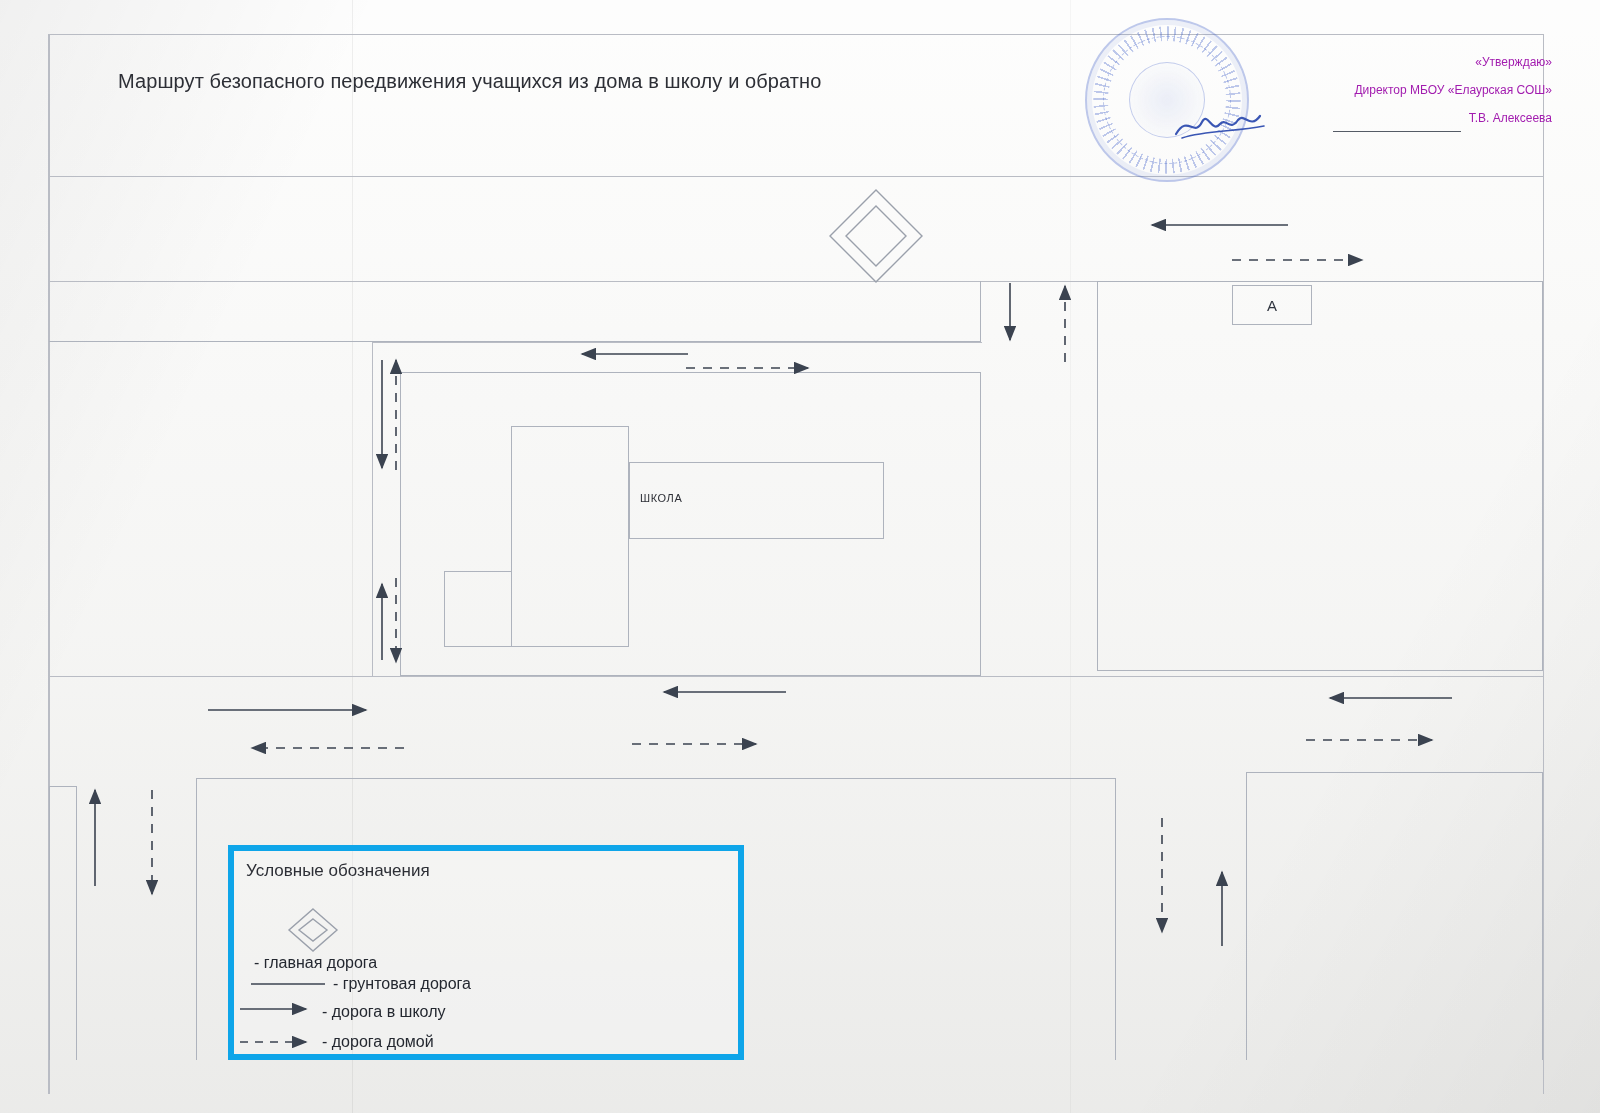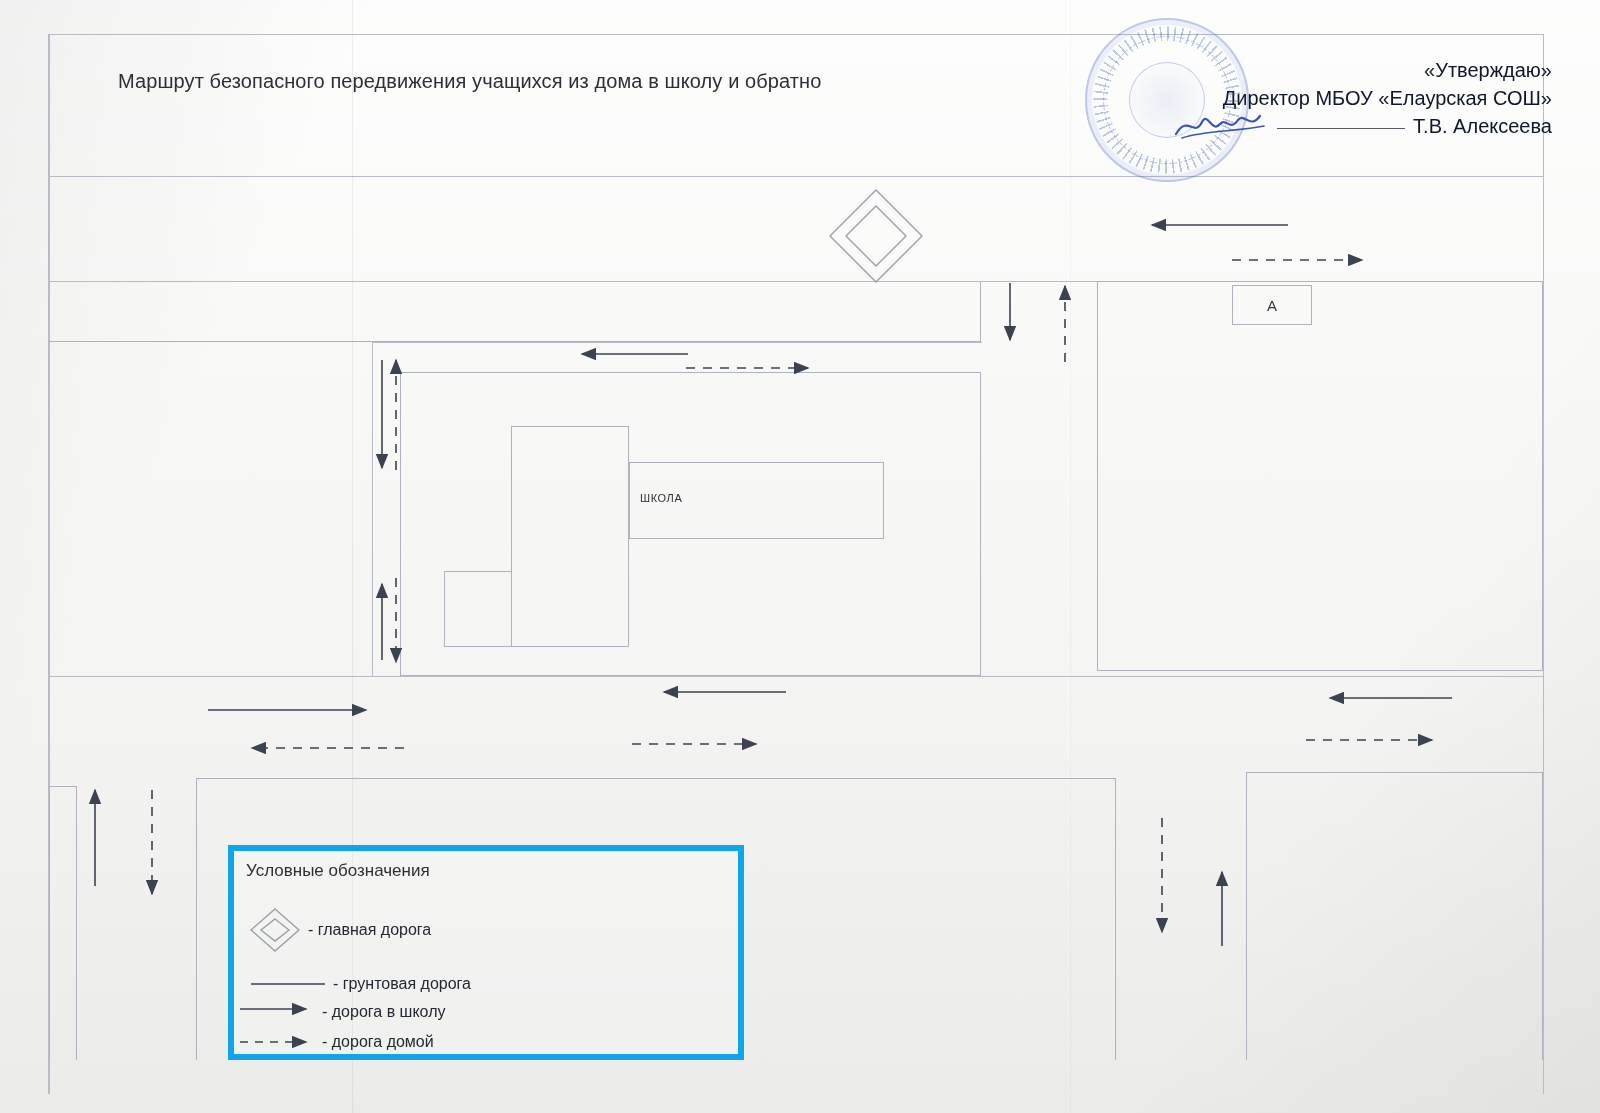--- a/index.html
+++ b/index.html
@@ -61,30 +61,31 @@
     left: 118px;
     top: 70px;
     font-size: 20px;
     letter-spacing: 0.1px;
     white-space: nowrap;
   }
 
   .approve {
     position: absolute;
     right: 60px;
-    top: 56px;
+    top: 48px;
     width: 400px;
     text-align: right;
-    font-size: 20px;
+    font-size: 12px;
     line-height: 28px;
-    color: #0f172a;
+    color: #a21caf;
   }
   .approve .sig-row {
     display: flex;
     justify-content: flex-end;
+    align-items: flex-end;
     gap: 8px;
   }
   .sig-line {
     display: inline-block;
     width: 128px;
     border-bottom: 1px solid #555b66;
     height: 16px;
   }
 
   
@@ -290,21 +291,21 @@
     <line x1="152" y1="790" x2="152" y2="894" stroke="#3b4350" stroke-width="1.6" stroke-dasharray="9 8" marker-end="url(#ah2)"></line>
 
     <line x1="1162" y1="818" x2="1162" y2="932" stroke="#3b4350" stroke-width="1.6" stroke-dasharray="9 8" marker-end="url(#ah2)"></line>
 
     <line x1="1222" y1="946" x2="1222" y2="872" stroke="#3b4350" stroke-width="1.6" marker-end="url(#ah)"></line>
   </svg>
 
   <div class="legend">
     <div class="legend-title">Условные обозначения</div>
 
-    <div class="legend-row" style="left:14px;top:55px;display:flex;align-items:center;">
+    <div class="legend-row" style="left:14px;top:55px;display:flex;align-items:center;flex-direction:column;">
       <svg width="54" height="48" viewBox="0 0 54 48">
         <polygon points="27,3 51,24 27,45 3,24" fill="none" stroke="#9aa0ab" stroke-width="1.4"></polygon>
         <polygon points="27,13 41,24 27,35 13,24" fill="none" stroke="#9aa0ab" stroke-width="1.4"></polygon>
       </svg>
       <span class="lbl">- главная дорога</span>
     </div>
 
     <div class="legend-row" style="left:15px;top:124px;display:flex;align-items:center;">
       <svg width="78" height="10" viewBox="0 0 78 10">
         <line x1="2" y1="5" x2="76" y2="5" stroke="#3b4350" stroke-width="1.6"></line>

